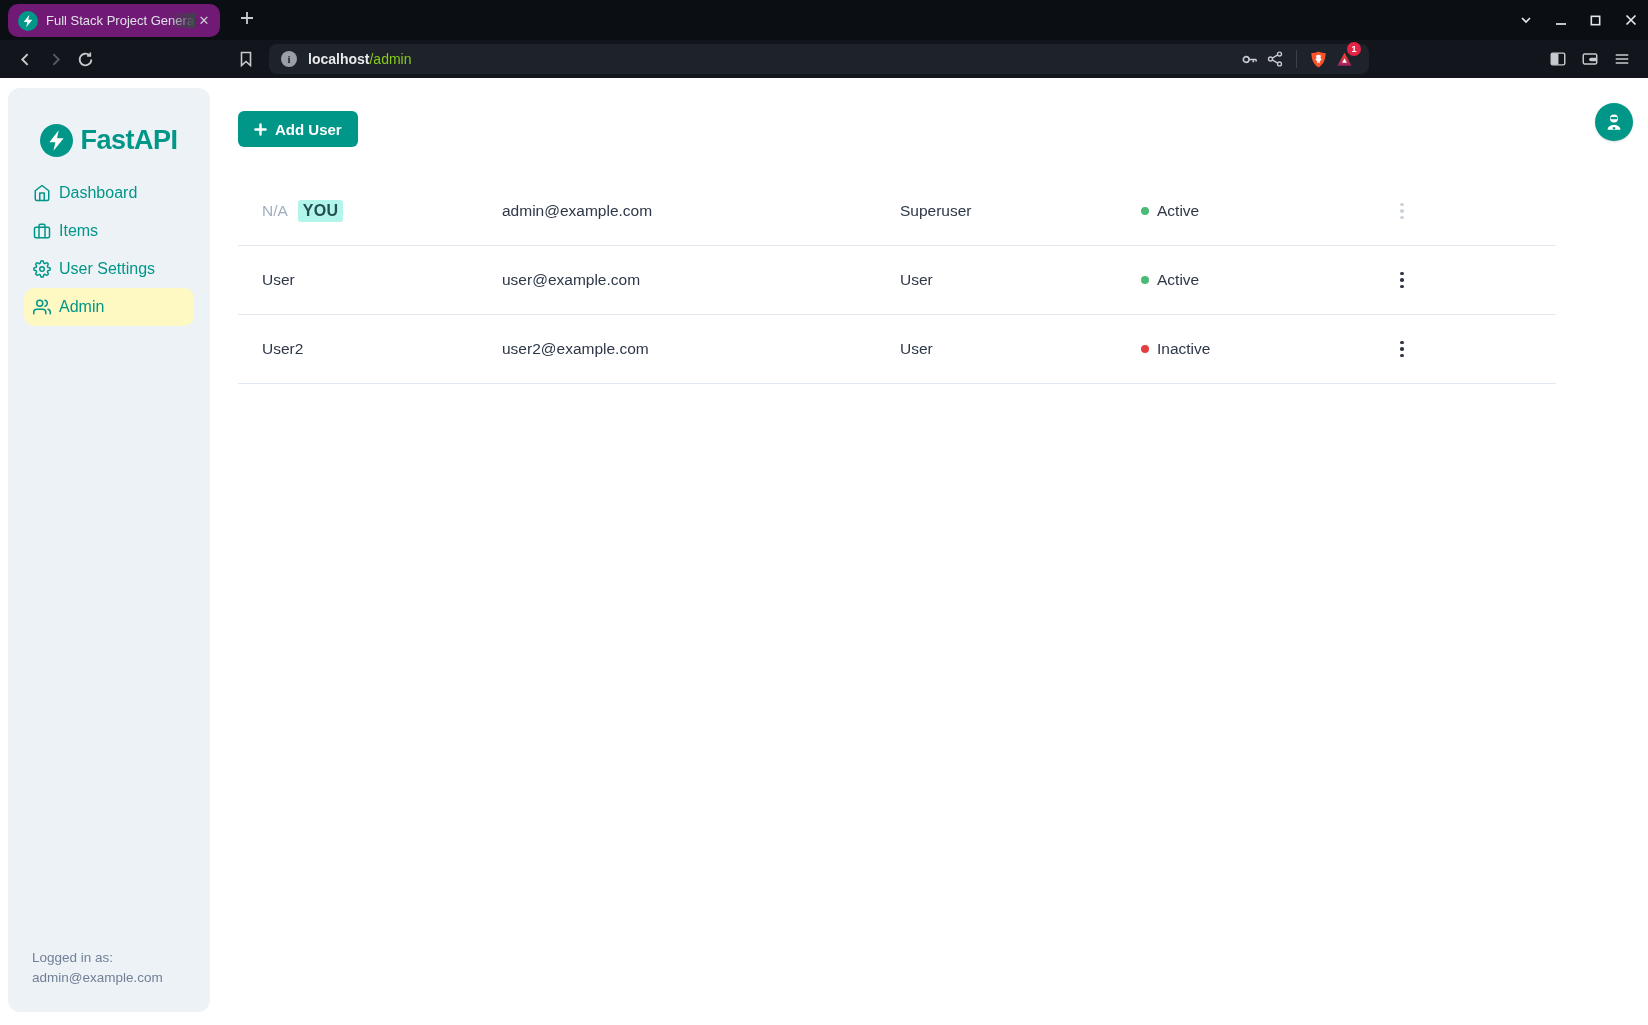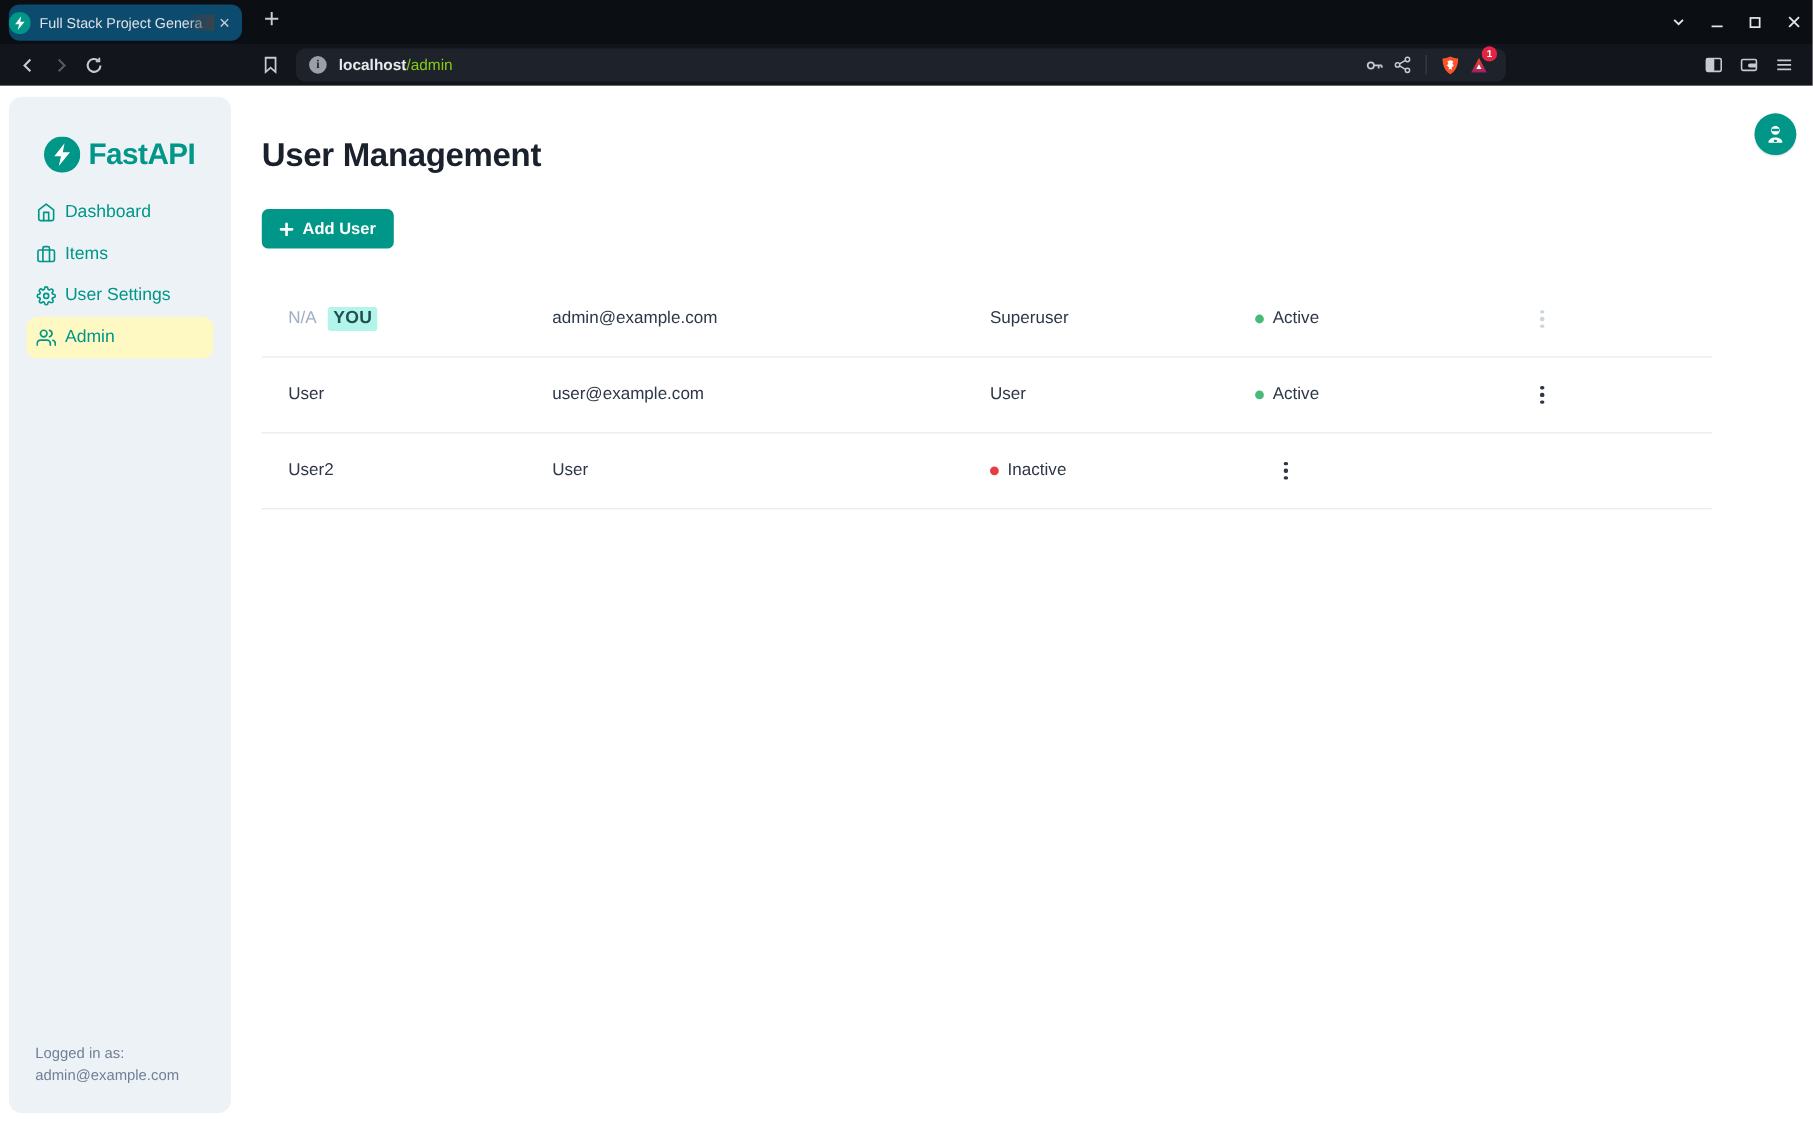--- a/index.html
+++ b/index.html
@@ -1,22 +1,22 @@
 <!DOCTYPE html>
 <html><head>
 <meta charset="utf-8">
 <style>
   * { margin:0; padding:0; box-sizing:border-box; }
   html,body { width:1648px; height:1025px; overflow:hidden; background:#fff;
               font-family:"Liberation Sans", sans-serif; }
 
   
   .tabstrip { height:40px; background:#0b0e12; display:flex; align-items:flex-end; position:relative; }
-  .tab { margin:0 0 3px 8px; height:33px; width:212px; background:#0c4a6e; border-radius:10px;
-         display:flex; align-items:center; padding:0 7px 0 0; }
+  .tab { margin:0 0 3px 8px; height:33px; width:212px; background:#701a75; border-radius:10px;
+         display:flex; align-items:center; padding:0 7px 0 10px; }
   .favicon { width:20px; height:20px; flex:0 0 20px; }
   .tab-title { margin-left:8px; font-size:13px; color:#dee1e6; white-space:nowrap; overflow:hidden;
                flex:1; position:relative; }
   .tab-title::after { content:""; position:absolute; right:0; top:0; bottom:0; width:26px;
                       background:linear-gradient(to right, rgba(62,67,74,0), #3e434a); }
   .tab-close { width:18px; height:18px; display:flex; align-items:center; justify-content:center;
                color:#c9ccd1; font-size:13px; border-radius:50%; cursor:pointer; }
   .newtab { margin-left:17px; margin-bottom:8px; color:#c9ccd1; }
   .win-controls { position:absolute; right:10px; top:0; height:40px; display:flex; align-items:center; gap:20px; }
   .win-controls .wbtn { width:15px; height:15px; display:flex; align-items:center; justify-content:center; color:#e4e6e9; }
@@ -260,21 +260,20 @@
   <div class="avatar-btn">
     <svg width="22" height="22" viewBox="0 0 24 24" fill="#fff">
       <circle cx="12" cy="8.2" r="4.4"></circle>
       <rect x="8.2" y="6.6" width="7.6" height="2.4" rx="1.2" fill="#009688"></rect>
       <path d="M5 20.5c0-3.3 3.1-5.3 7-5.3s7 2 7 5.3z"></path>
       <rect x="10.6" y="17.6" width="2.8" height="2.2" rx="0.5" fill="#009688"></rect>
     </svg>
   </div>
 
   <main class="main">
-    <h1 class="page-title">User Management</h1>
 
     <button class="add-user-btn">
       <svg width="13" height="13" viewBox="0 0 14 14" stroke="#fff" stroke-width="2.6" stroke-linecap="round">
           <path d="M7 1.5v11M1.5 7h11"></path>
         </svg>
       <span>Add User</span>
     </button>
 
     <div class="user-table">
 
@@ -314,20 +313,21 @@
               <i></i>
               <i></i>
             </button>
           </div>
       </div>
 
       <div class="t-row t-body-row">
         <div>
             <span>User2</span>
           </div>
+        <div>user2@example.com</div>
         <div>User</div>
         <div>
             <span class="status-dot" style="background: rgb(229, 62, 62);"></span>
             <span>Inactive</span>
           </div>
         <div>
             <button class="kebab-btn">
               <i></i>
               <i></i>
               <i></i>

